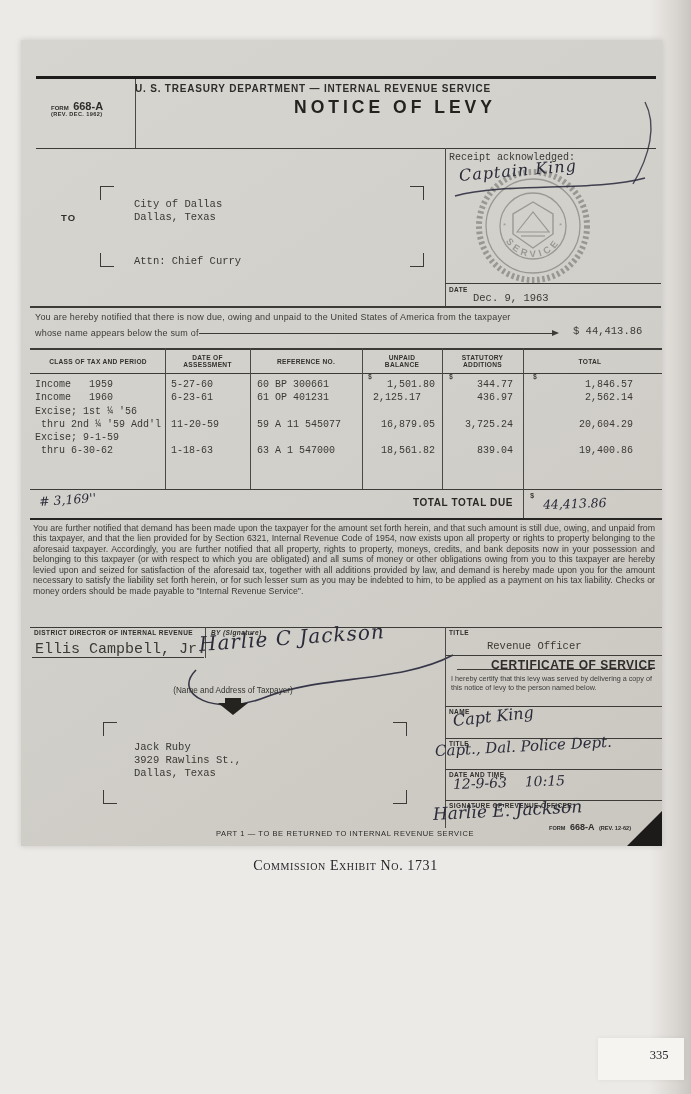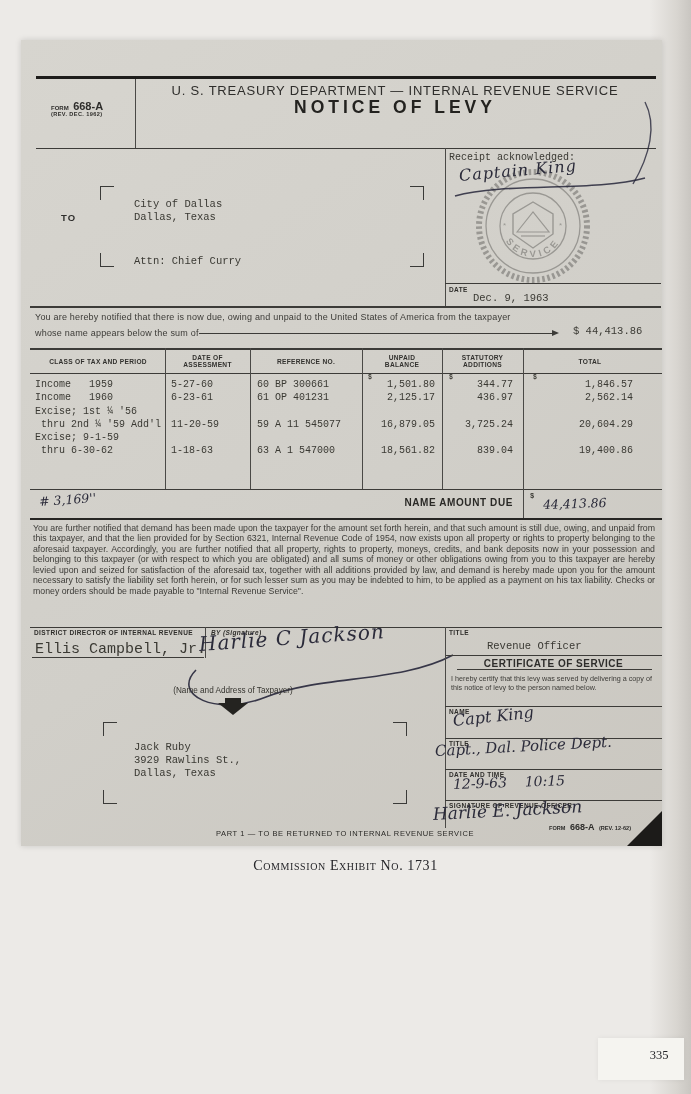--- a/index.html
+++ b/index.html
@@ -51,21 +51,21 @@
 </style>
 </head>
 <body>
 
 <div class="photo">
 
   <div class="scan">
 
     <div class="rule" style="left:15px;top:36px;width:620px;height:3px;background:#1e1d1b;"></div>
 
-    <div class="abs" style="left:114px;top:43px;width:520px;text-align:center;font-size:13px;font-weight:normal;letter-spacing:.8px;">U. S. TREASURY DEPARTMENT  —  INTERNAL REVENUE SERVICE</div>
+    <div class="abs" style="left:114px;top:43px;width:520px;text-align:left;font-size:10px;font-weight:bold;letter-spacing:.8px;">U. S. TREASURY DEPARTMENT  —  INTERNAL REVENUE SERVICE</div>
     <div class="abs" style="left:30px;top:56px;">
       <span style="font-size:6px;font-weight:bold;">FORM</span>
       <span style="font-size:11px;font-weight:bold;">668-A</span>
     </div>
     <div class="abs lbl" style="left:30px;top:71px;font-size:5.6px;">(REV. DEC. 1962)</div>
     <div class="abs" style="left:114px;top:57px;width:520px;text-align:center;font-size:17.5px;font-weight:800;letter-spacing:4px;color:#23221f;">NOTICE OF LEVY</div>
     <div class="vline" style="left:114px;top:39px;height:70px;"></div>
     <div class="rule" style="left:15px;top:108px;width:620px;height:1.4px;"></div>
 
     <div class="vline" style="left:424px;top:108px;height:159px;"></div>
@@ -138,21 +138,21 @@
     <div class="cell mono pre ra" style="left:344px;top:338px;width:70px;">1,501.80</div>
     <div class="cell mono pre ra" style="left:424px;top:338px;width:68px;">344.77</div>
     <div class="cell mono pre ra" style="left:502px;top:338px;width:110px;">1,846.57</div>
     <div class="dollar" style="left:347px;top:334px;">$</div>
     <div class="dollar" style="left:428px;top:334px;">$</div>
     <div class="dollar" style="left:512px;top:334px;">$</div>
 
     <div class="cell mono pre" style="left:14px;top:351px;width:128px;">Income   1960</div>
     <div class="cell mono pre" style="left:150px;top:351px;">6-23-61</div>
     <div class="cell mono pre" style="left:236px;top:351px;">61 OP 401231</div>
-    <div class="cell mono pre ra" style="left:344px;top:351px;width:70px;">2,125.17</div>
+    <div class="cell mono pre ra" style="left:330px;top:351px;width:70px;">2,125.17</div>
     <div class="cell mono pre ra" style="left:424px;top:351px;width:68px;">436.97</div>
     <div class="cell mono pre ra" style="left:502px;top:351px;width:110px;">2,562.14</div>
 
     <div class="cell mono pre" style="left:14px;top:365px;width:132px;">Excise; 1st ¼ '56
  thru 2nd ¼ '59 Add'l</div>
     <div class="cell mono pre" style="left:150px;top:365px;text-align:right;">
 11-20-59</div>
     <div class="cell mono pre" style="left:236px;top:365px;">
 59 A 11 545077</div>
     <div class="cell mono pre ra" style="left:344px;top:365px;width:70px;">
@@ -169,21 +169,21 @@
     <div class="cell mono pre" style="left:236px;top:391px;">
 63 A 1 547000</div>
     <div class="cell mono pre ra" style="left:344px;top:391px;width:70px;">
 18,561.82</div>
     <div class="cell mono pre ra" style="left:424px;top:391px;width:68px;">
 839.04</div>
     <div class="cell mono pre ra" style="left:502px;top:391px;width:110px;">
 19,400.86</div>
 
     <div class="abs hw" style="left:18px;top:452px;font-size:12.5px;transform:rotate(-4deg);"># 3,169''</div>
-    <div class="abs" style="left:320px;top:457px;width:172px;text-align:right;font-size:10px;font-weight:bold;letter-spacing:.6px;color:#2a2926;">NAME AMOUNT DUE</div>
+    <div class="abs" style="left:320px;top:457px;width:172px;text-align:right;font-size:10px;font-weight:bold;letter-spacing:.6px;color:#2a2926;">TOTAL TOTAL DUE</div>
     <div class="dollar" style="left:509px;top:452px;font-size:7px;">$</div>
     <div class="abs hw" style="left:522px;top:456px;font-size:12.5px;transform:rotate(-2deg);">44,413.86</div>
     <div class="rule" style="left:9px;top:478px;width:632px;height:2px;background:#262523;"></div>
 
     <div class="abs para" style="left:12px;top:483px;width:622px;">You are further notified that demand has been made upon the taxpayer for the amount set forth herein, and that such amount is still due, owing, and unpaid from this taxpayer, and that the lien provided for by Section 6321, Internal Revenue Code of 1954, now exists upon all property or rights to property belonging to the aforesaid taxpayer. Accordingly, you are further notified that all property, rights to property, moneys, credits, and bank deposits now in your possession and belonging to this taxpayer (or with respect to which you are obligated) and all sums of money or other obligations owing from you to this taxpayer are hereby levied upon and seized for satisfaction of the aforesaid tax, together with all additions provided by law, and demand is hereby made upon you for the amount necessary to satisfy the liability set forth herein, or for such lesser sum as you may be indebted to him, to be applied as a payment on his tax liability. Checks or money orders should be made payable to "Internal Revenue Service".</div>
     <div class="rule" style="left:9px;top:587px;width:632px;height:1.4px;"></div>
 
     <div class="vline" style="left:184px;top:587px;height:31px;"></div>
     <div class="vline" style="left:424px;top:587px;height:28px;"></div>
     <div class="abs lbl" style="left:13px;top:589px;">DISTRICT DIRECTOR OF INTERNAL REVENUE</div>
@@ -192,21 +192,21 @@
     <div class="abs lbl" style="left:190px;top:589px;font-style:italic;">BY (Signature)</div>
     <div class="abs hw" style="left:178px;top:592px;font-size:20px;transform:rotate(-4deg);transform-origin:left;letter-spacing:1px;white-space:nowrap;">Harlie C Jackson</div>
     <svg class="abs" style="left:150px;top:585px;overflow:visible;" width="300" height="100" viewBox="0 0 300 100">
       <path d="M25 45 C 0 70, 45 92, 95 72 C 150 50, 230 58, 282 30" fill="none" stroke="#26263a" stroke-width="1.6" opacity=".9"></path>
     </svg>
     <div class="abs lbl" style="left:428px;top:589px;">TITLE</div>
     <div class="abs mono" style="left:466px;top:600px;font-size:10.5px;">Revenue Officer</div>
 
     <div class="rule" style="left:424px;top:615px;width:217px;height:1.2px;"></div>
     <div class="vline" style="left:424px;top:615px;height:173px;"></div>
-    <div class="abs" style="left:424px;top:618px;width:217px;text-align:center;font-size:10px;font-weight:bold;letter-spacing:.5px;">CERTIFICATE OF SERVICE</div>
+    <div class="abs" style="left:424px;top:618px;width:217px;text-align:center;font-size:12px;font-weight:bold;letter-spacing:.5px;padding-left:20px;">CERTIFICATE OF SERVICE</div>
     <div class="rule" style="left:436px;top:629px;width:195px;height:1px;"></div>
     <div class="abs" style="left:430px;top:634px;width:204px;font-size:7.2px;line-height:9px;color:#3c3b37;">I hereby certify that this levy was served by delivering a copy of this notice of levy to the person named below.</div>
     <div class="rule" style="left:424px;top:666px;width:217px;height:1px;"></div>
     <div class="abs lbl" style="left:428px;top:668px;">NAME</div>
     <div class="abs hw" style="left:432px;top:671px;font-size:16px;transform:rotate(-6deg);transform-origin:left;white-space:nowrap;">Capt King</div>
     <div class="rule" style="left:424px;top:698px;width:217px;height:1px;"></div>
     <div class="abs lbl" style="left:428px;top:700px;">TITLE</div>
     <div class="abs hw" style="left:414px;top:702px;font-size:15px;transform:rotate(-3deg);transform-origin:left;white-space:nowrap;">Capt., Dal. Police Dept.</div>
     <div class="rule" style="left:424px;top:729px;width:217px;height:1px;"></div>
     <div class="abs lbl" style="left:428px;top:731px;">DATE AND TIME</div>

